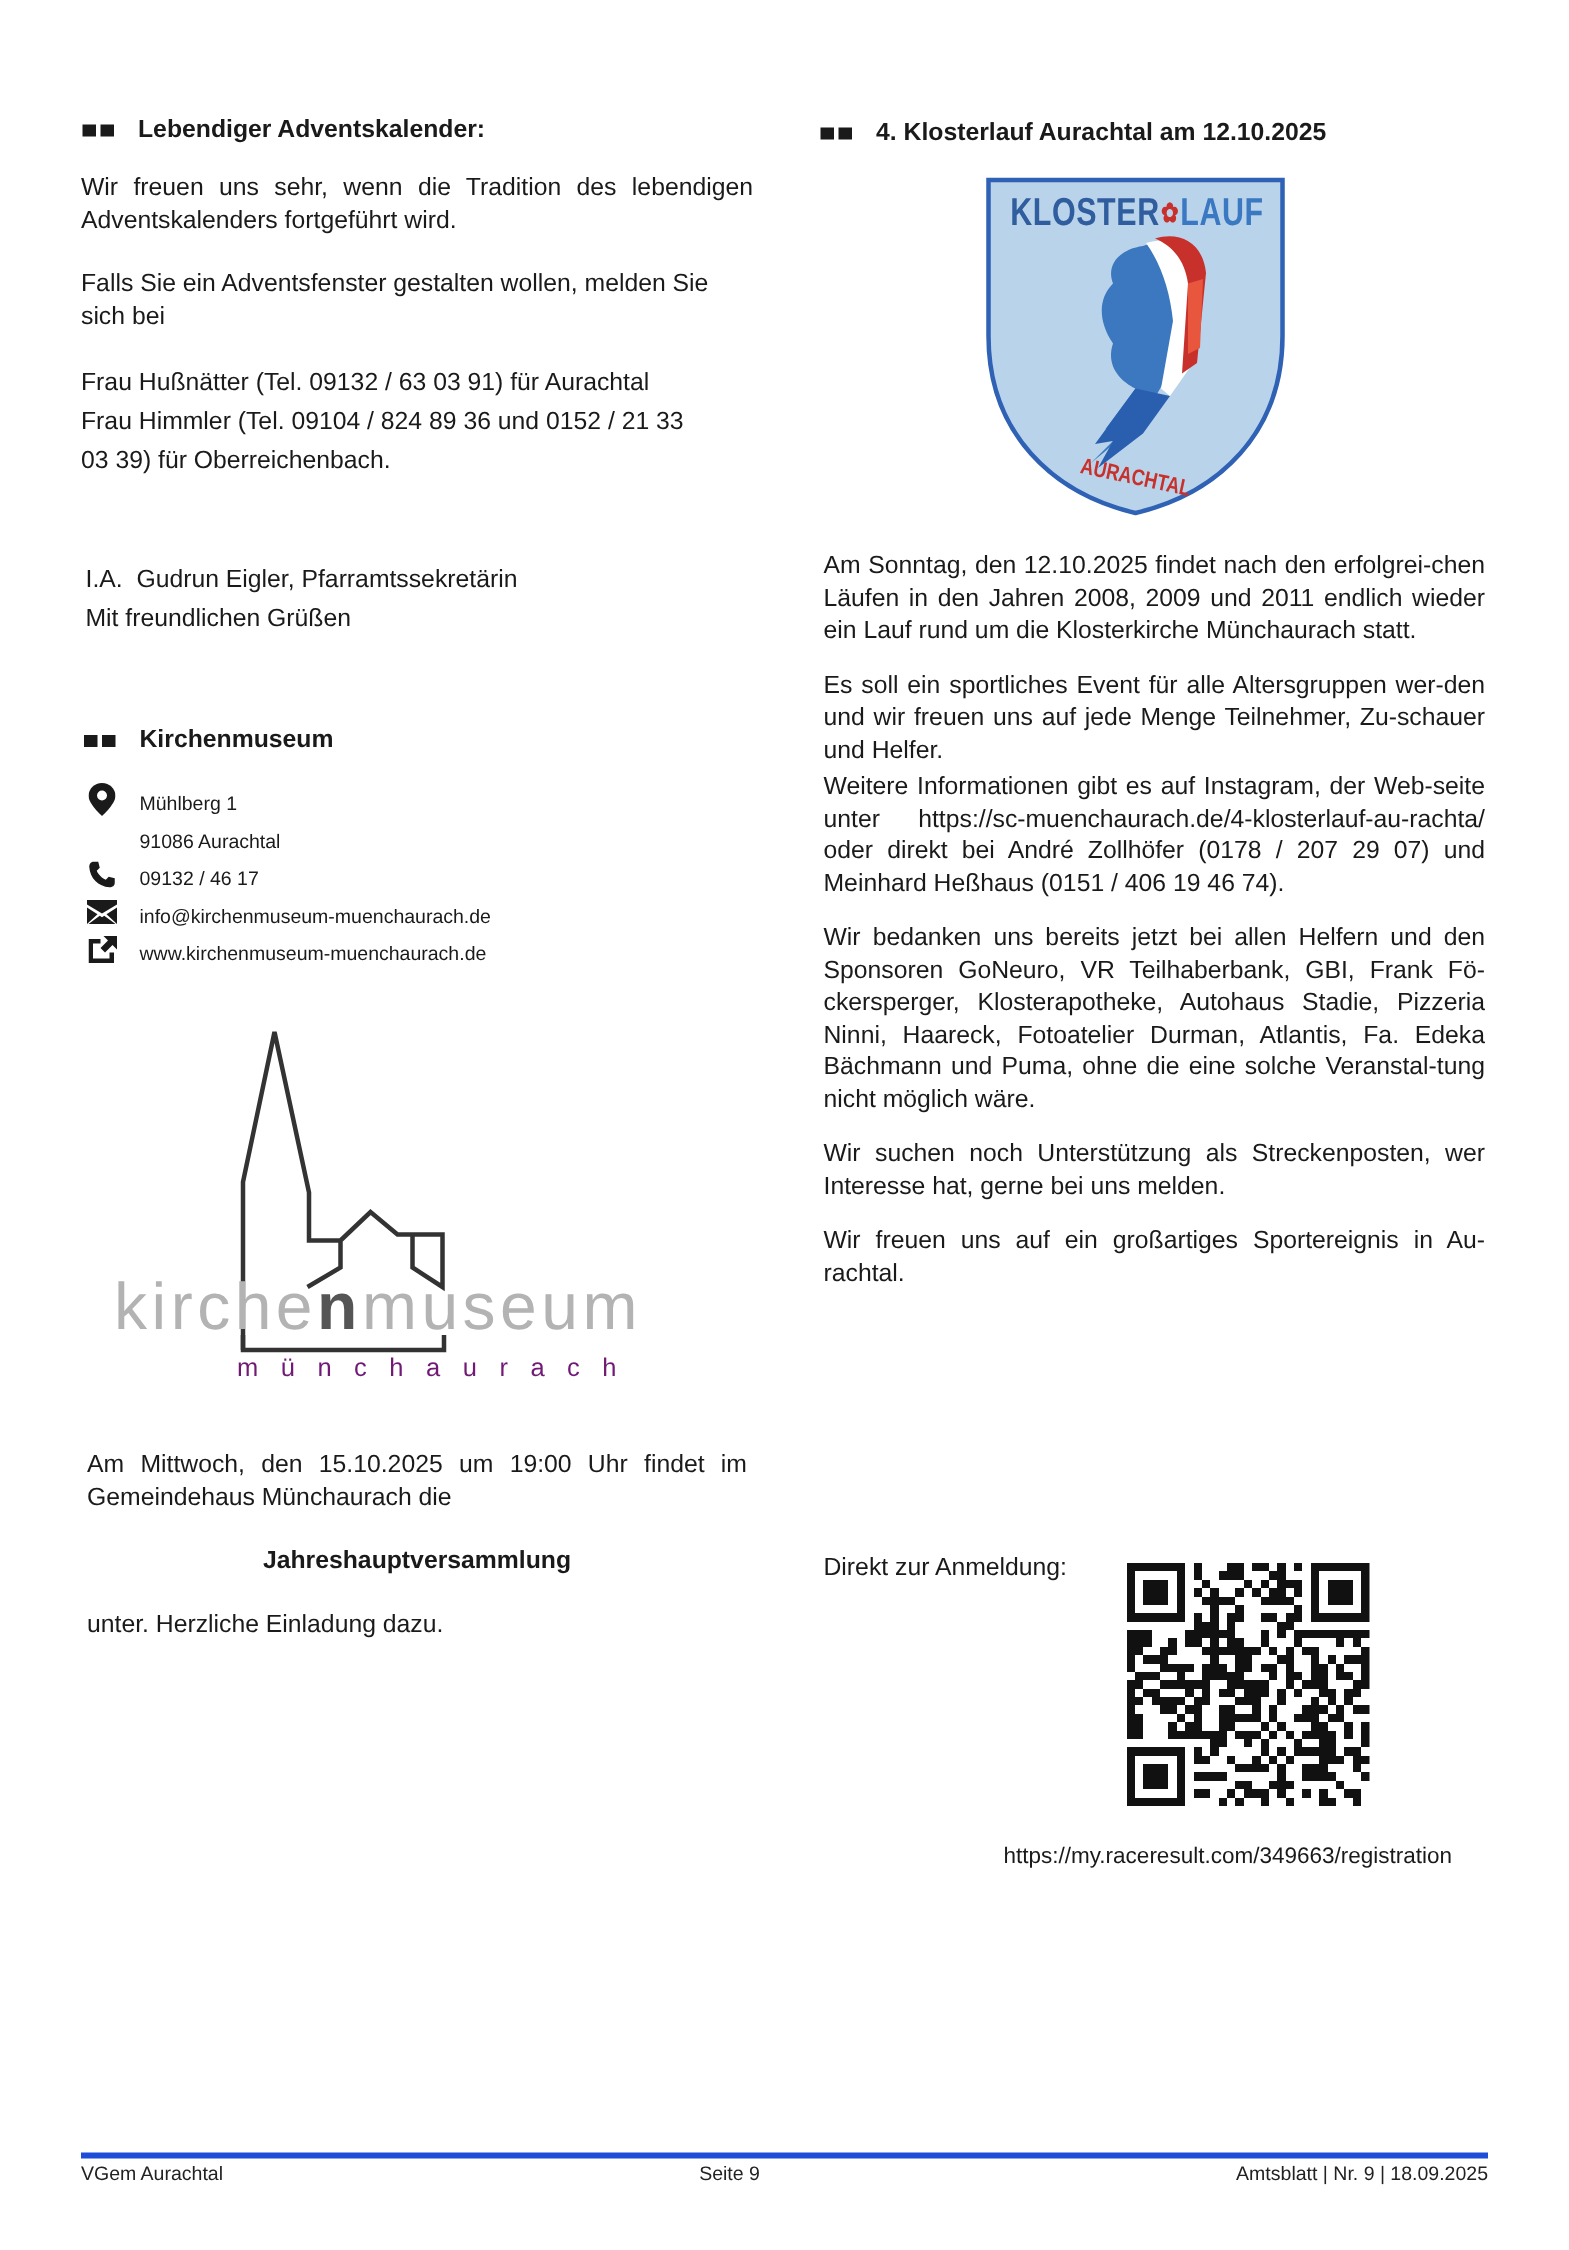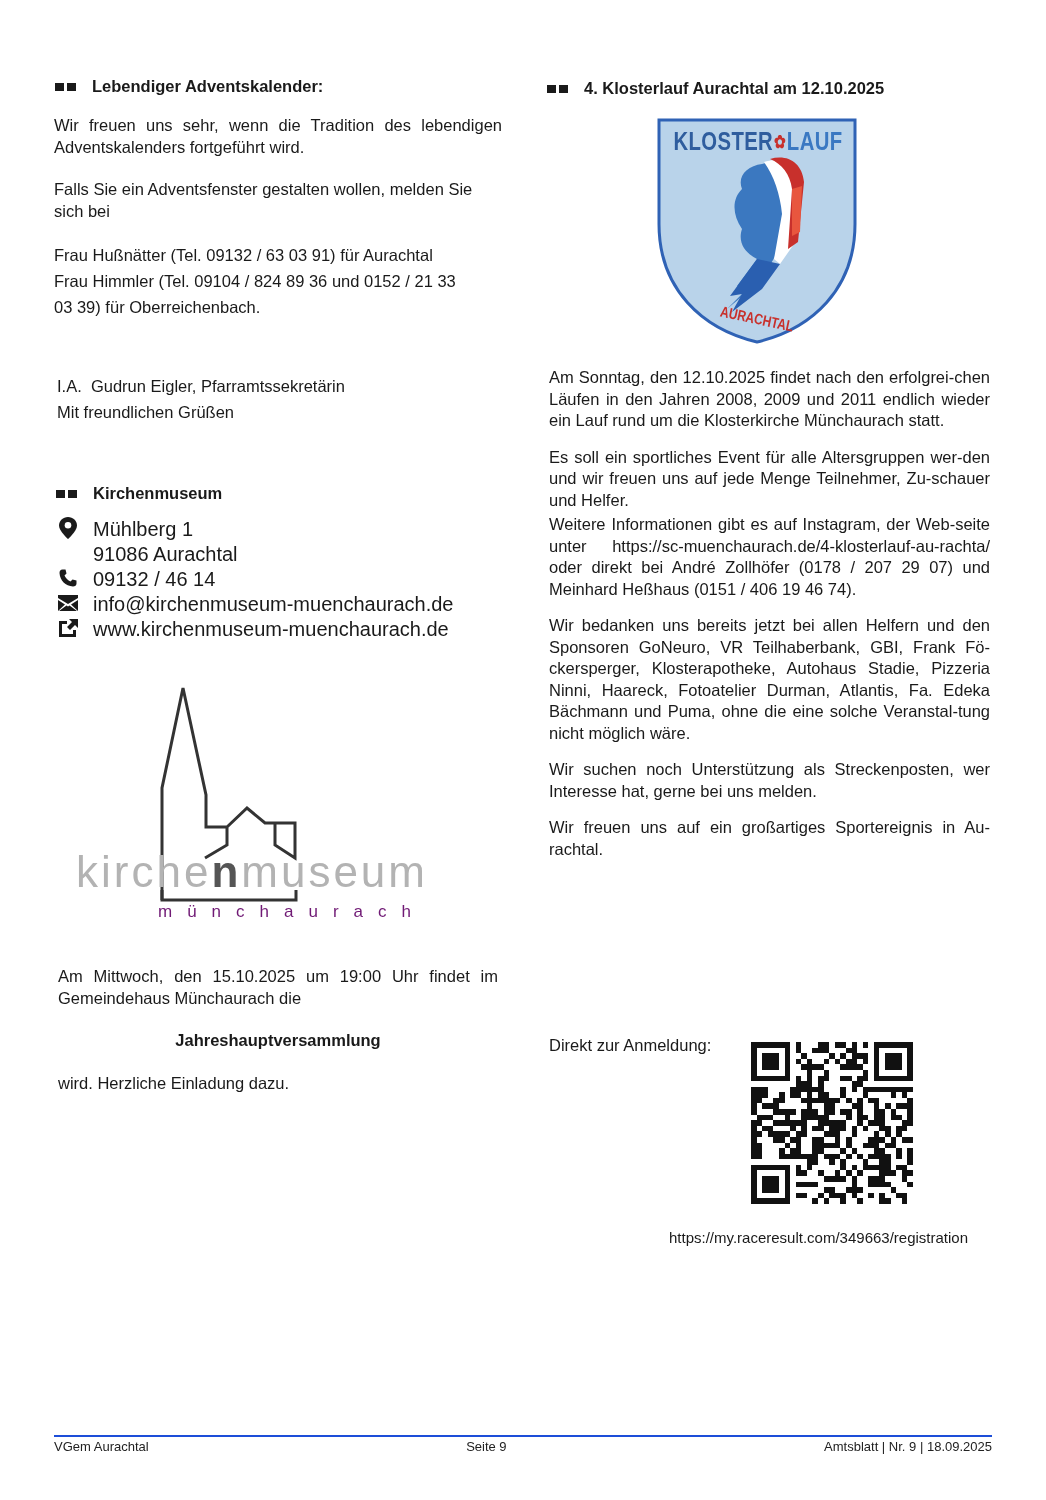--- a/index.html
+++ b/index.html
@@ -3,24 +3,24 @@
 <meta charset="utf-8">
 <style>
   html, body { margin: 0; padding: 0; background: #ffffff; }
   body { width: 1046px; height: 1500px; position: relative; font-family: "Liberation Sans", sans-serif; color: #1a1a1a; overflow: hidden; }
   .abs { position: absolute; }
   .p { font-size: 16.5px; line-height: 21.5px; margin: 0; }
   .just { text-align: justify; text-align-last: left; }
   .heading { font-size: 16.5px; font-weight: bold; display: flex; align-items: center; }
   .bullets { display: inline-flex; gap: 3px; margin-right: 16px; }
   .bullets span { width: 9px; height: 8px; background: #1a1a1a; display: block; }
-  .contact-row { display: flex; align-items: flex-start; height: 25px; font-size: 20px; }
+  .contact-row { display: flex; align-items: flex-end; height: 25px; font-size: 13px; }
   .contact-row .ic { width: 22px; height: 20px; margin-right: 14px; display: flex; align-items: center; justify-content: center; }
   .contact-row .ic.blank { visibility: hidden; }
-  .footer { position: absolute; left: 54px; width: 938px; top: 1435px; border-top: 2px solid #1d4ed8; font-size: 13px; display: flex; justify-content: space-between; padding-top: 2px; color: #222; }
+  .footer { position: absolute; left: 54px; width: 938px; top: 1435px; border-top: 4px solid #1d4ed8; font-size: 13px; display: flex; justify-content: space-between; padding-top: 2px; color: #222; }
   a.link { color: #1a1a1a; text-decoration: none; }
 </style>
 </head>
 <body>
 
 <div class="abs heading" style="left:55px; top:77px;">
   <span class="bullets">
       <span></span>
       <span></span>
     </span>
@@ -62,21 +62,21 @@
   <div class="contact-row">
     <span class="ic blank"></span>
     <span>91086 Aurachtal</span>
   </div>
   <div class="contact-row">
     <span class="ic">
       <svg width="18" height="18" viewBox="0 0 18 18">
           <path d="M3.5 0.5 L6.5 0.5 L7.5 4.5 L5.5 6.5 C6.5 9 9 11.5 11.5 12.5 L13.5 10.5 L17.5 11.5 L17.5 14.5 C17.5 16.5 16 17.5 14 17.5 C6.5 17 1 11.5 0.5 4 C0.5 2 1.5 0.5 3.5 0.5Z" fill="#1a1a1a"></path>
         </svg>
     </span>
-    <span>09132 / 46 14</span>
+    <span>09132 / 46 17</span>
   </div>
   <div class="contact-row">
     <span class="ic">
       <svg width="20" height="16" viewBox="0 0 20 16">
           <path d="M0 0 L20 0 L20 3 L10 9 L0 3Z M0 5 L7 9.5 L0 16Z M20 5 L13 9.5 L20 16Z M8.5 10.5 L10 11.5 L11.5 10.5 L19 16 L1 16Z" fill="#1a1a1a"></path>
         </svg>
     </span>
     <a class="link">info@kirchenmuseum-muenchaurach.de</a>
   </div>
   <div class="contact-row">
@@ -96,21 +96,21 @@
     <path d="M92 215 L92 225 L226 225 L226 215" fill="none" stroke="#333" stroke-width="3"></path>
   </svg>
   <div class="abs" style="left:6px; top:172px; font-size:44px; letter-spacing:3px; color:#b3b3b3; font-family:'Liberation Sans', sans-serif; white-space:nowrap;">
     <span>kirche</span><span style="color:#555; font-weight:bold;">n</span><span>museum</span>
   </div>
   <div class="abs" style="left:88px; top:227px; font-size:17px; letter-spacing:15px; color:#701a75; white-space:nowrap;">münchaurach</div>
 </div>
 
 <p class="abs p just" style="left:58px; top:966px; width:440px;">Am Mittwoch, den 15.10.2025 um 19:00 Uhr findet im Gemeindehaus Münchaurach die</p>
 <div class="abs" style="left:58px; top:1031px; width:440px; text-align:center; font-weight:bold; font-size:16.5px;">Jahreshauptversammlung</div>
-<p class="abs p" style="left:58px; top:1073px; width:440px;">wird. Herzliche Einladung dazu.</p>
+<p class="abs p" style="left:58px; top:1073px; width:440px;">unter. Herzliche Einladung dazu.</p>
 
 <div class="abs heading" style="left:547px; top:79px;">
   <span class="bullets">
       <span></span>
       <span></span>
     </span>
   <span>4. Klosterlauf Aurachtal am 12.10.2025</span>
 </div>
 
 <div class="abs" style="left:652px; top:114px; width:210px; height:236px;">

